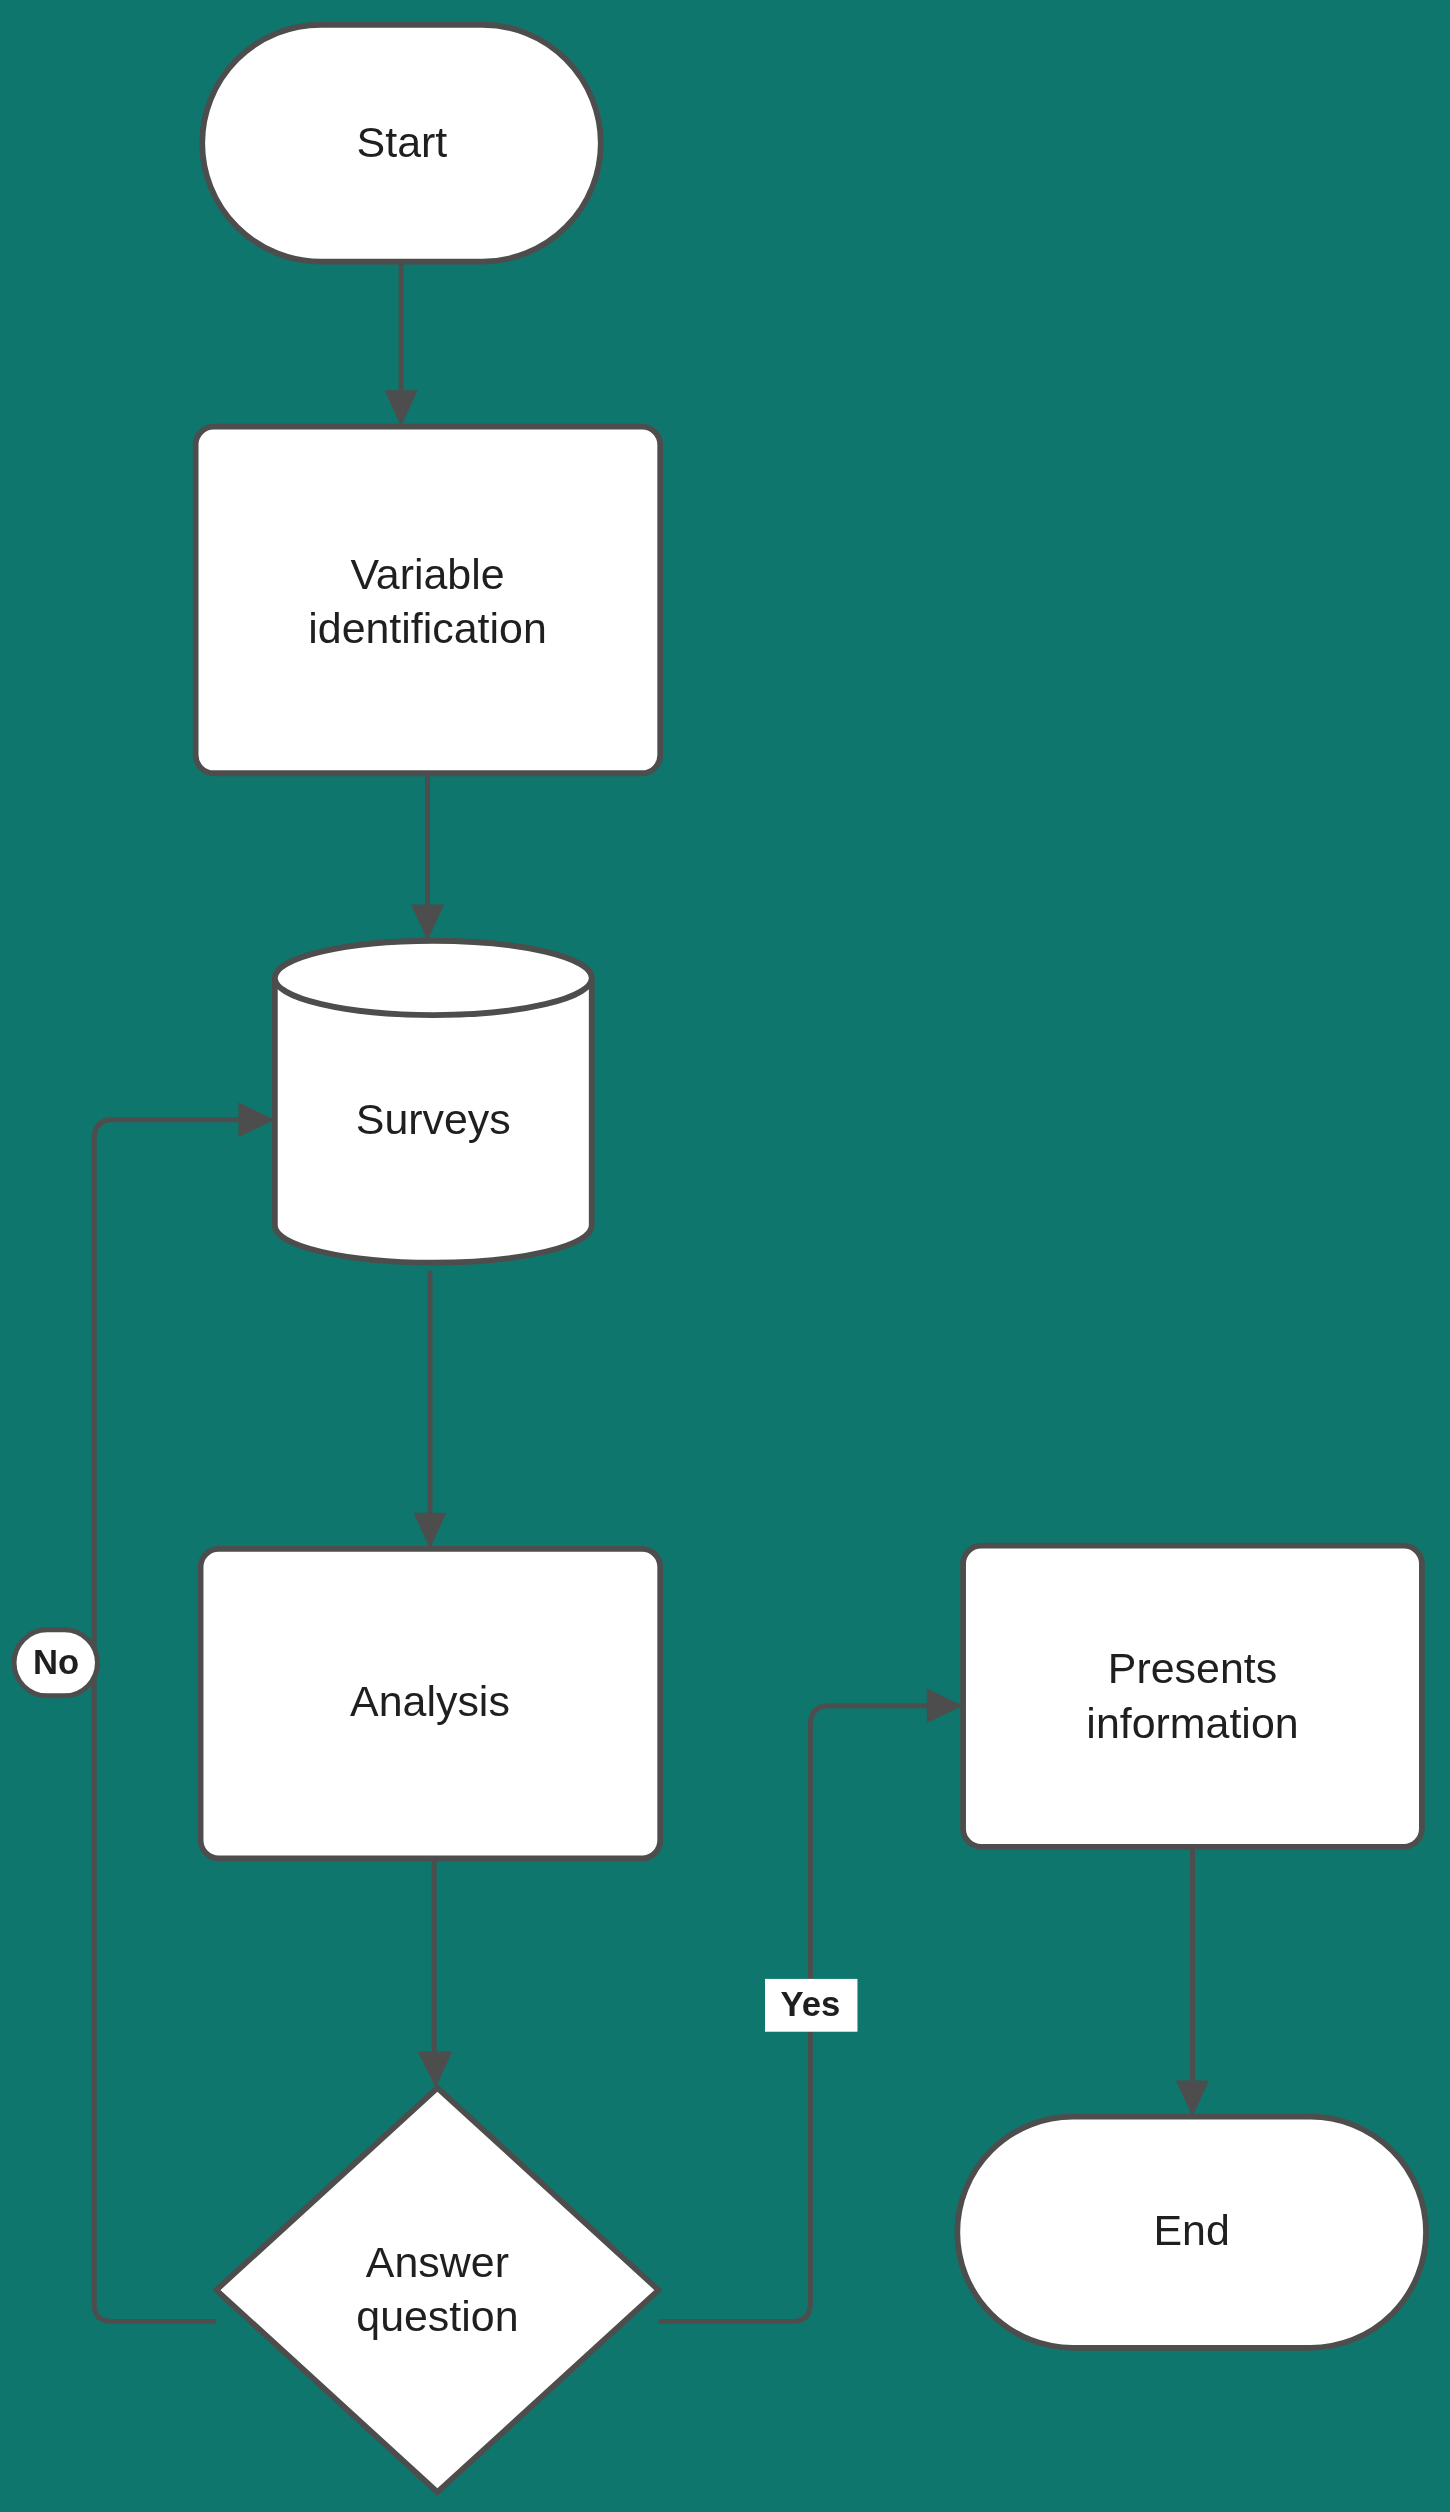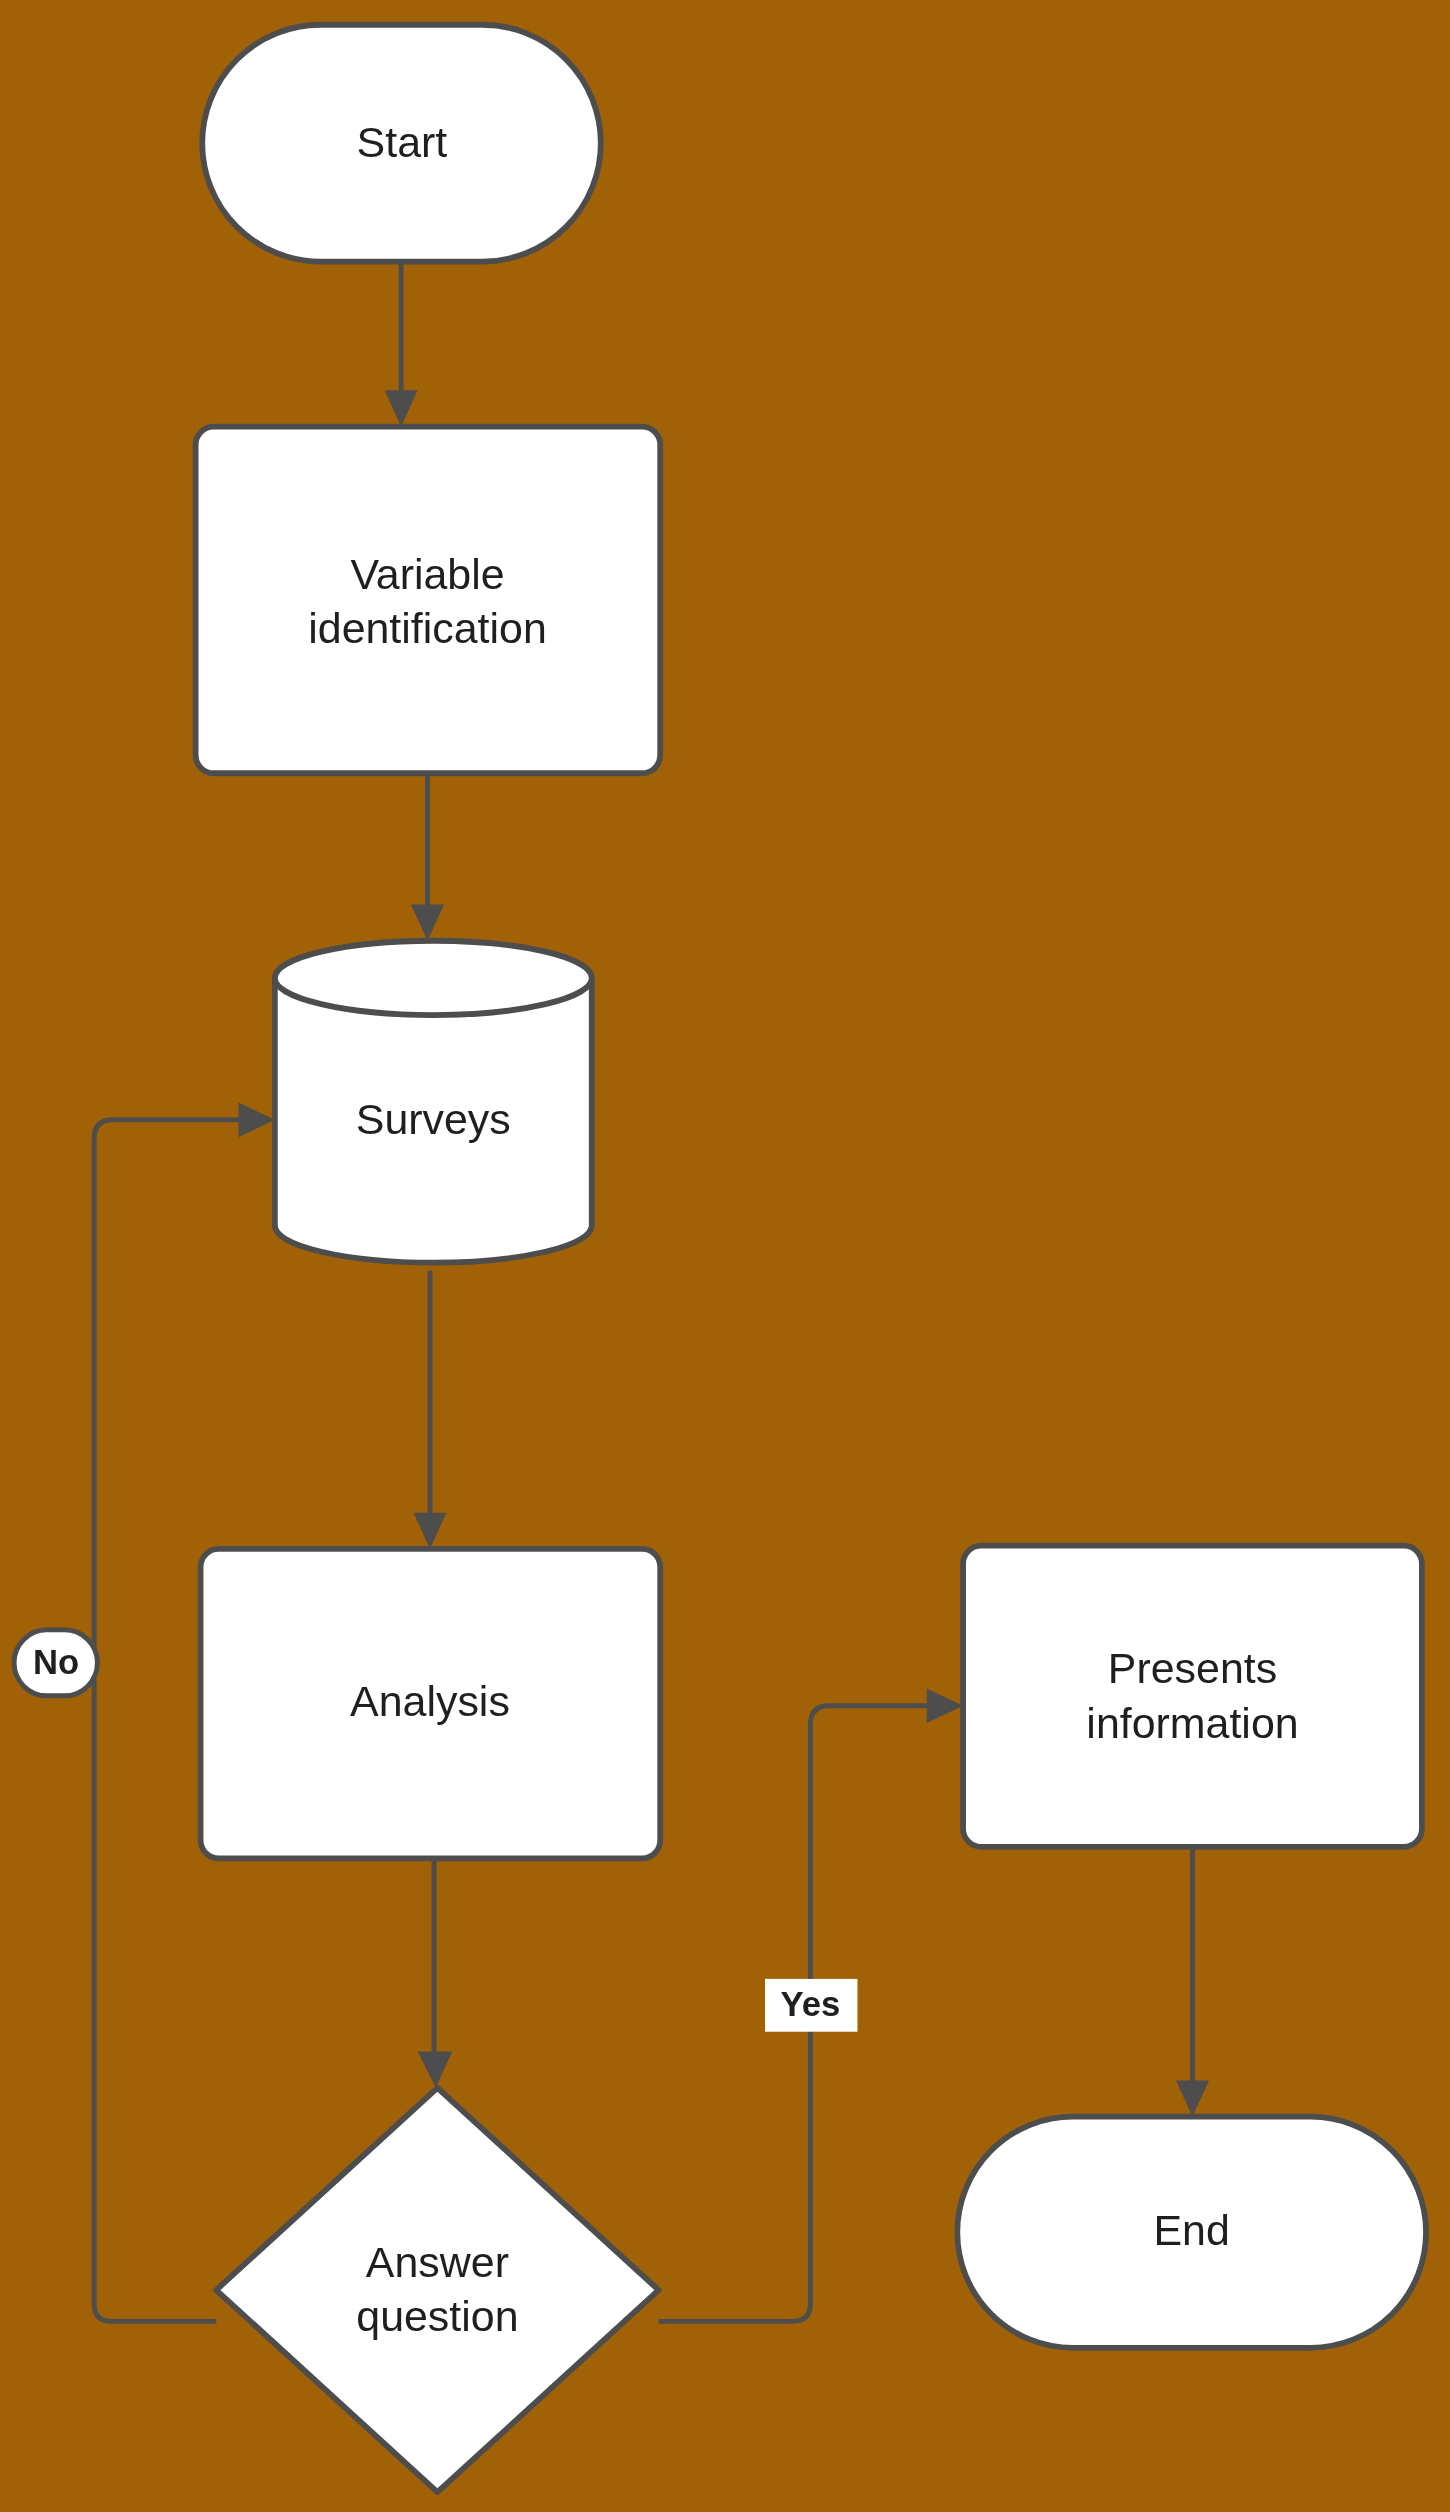--- a/index.html
+++ b/index.html
@@ -11,21 +11,21 @@
   body {
     width: 1450px;
     height: 2512px;
     font-family: "Liberation Sans", sans-serif;
     overflow: hidden;
   }
   #flowchart-root {
     position: relative;
     width: 1450px;
     height: 2512px;
-    background: #a16207;
+    background: #0f766e;
   }
   svg.diagram {
     position: absolute;
     top: 0;
     left: 0;
     width: 1450px;
     height: 2512px;
     display: block;
   }
   .shape-stroke {

